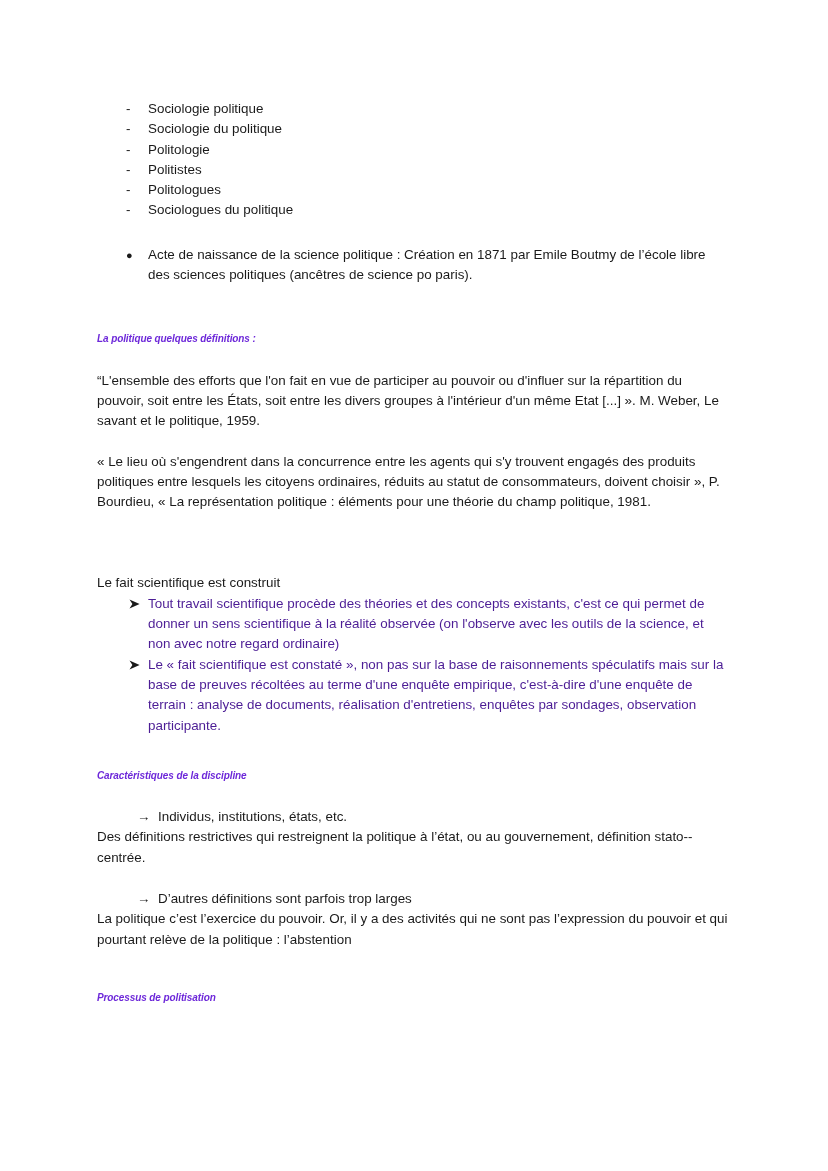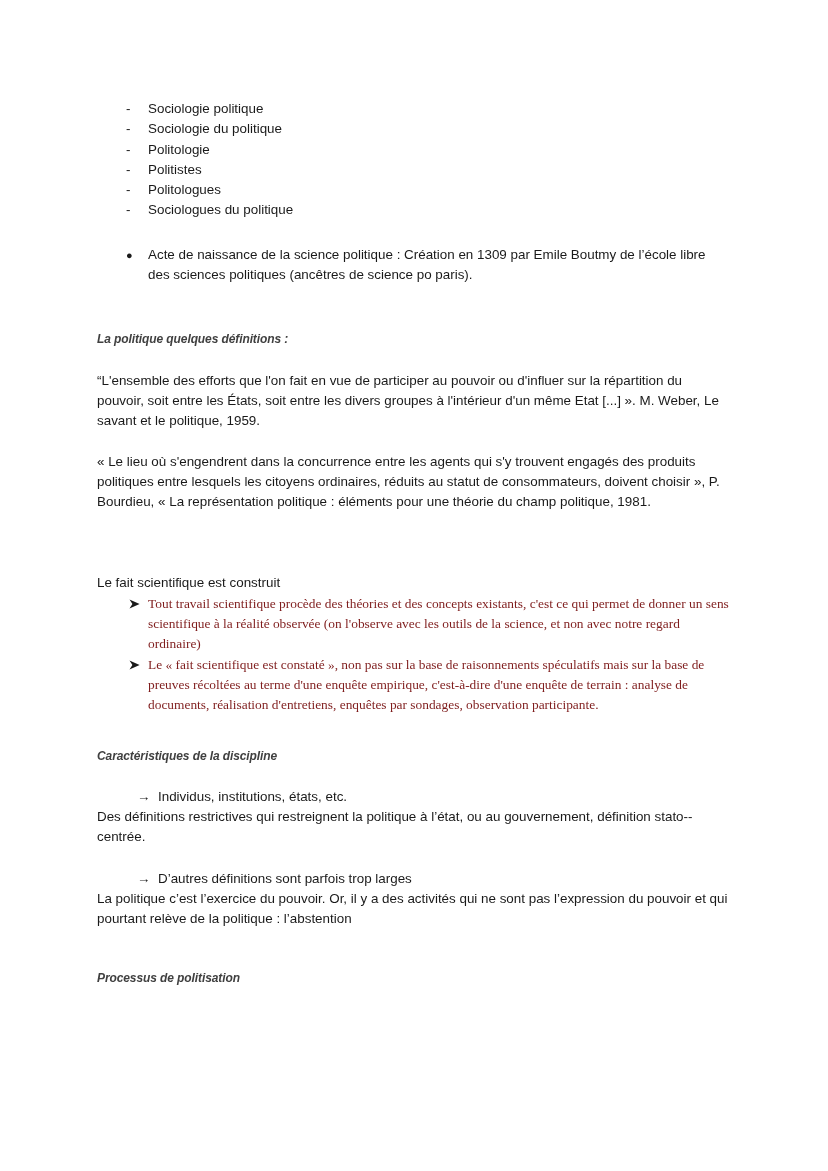--- a/index.html
+++ b/index.html
@@ -27,25 +27,25 @@
 
   
   .para {
     font-size: 13.4px;
     line-height: 20.3px;
     color: #1a1a1a;
     margin: 0;
     text-align: left;
   }
   .heading {
-    font-size: 12px;
+    font-size: 10px;
     line-height: 20.3px;
     font-weight: bold;
     font-style: italic;
-    color: #404040;
+    color: #6d28d9;
     margin: 0;
     letter-spacing: -0.1px;
   }
   .sp-20 { height: 20px; }
   .sp-21 { height: 21px; }
   .sp-24 { height: 24px; }
   .sp-30 { height: 30px; }
   .sp-38 { height: 38px; }
   .sp-44 { height: 44px; }
 
@@ -83,22 +83,21 @@
     color: #1a1a1a;
   }
 
   
   .arw-list { margin: 0; padding: 0; list-style: none; }
   .arw-item {
     position: relative;
     padding-left: 51px;
     font-size: 13.4px;
     line-height: 20.3px;
-    color: #7f1d1d;
-    font-family: Liberation Serif, serif;
+    color: #4c1d95;
   }
   .arw-item .marker {
     position: absolute;
     left: 32px;
     top: 0;
     width: 13px;
     height: 20.3px;
     line-height: 20.3px;
   }
   .arw-item .marker svg { display: block; margin-top: 5px; }
@@ -153,21 +152,21 @@
         <span>Sociologues du politique</span>
       </li>
     </ul>
 
 
     <div class="sp-24"></div>
 
     <ul class="disc-list">
       <li class="disc-item">
         <span class="marker">●</span>
-        <span>Acte de naissance de la science politique : Création en 1309 par Emile Boutmy de l’école libre des sciences politiques (ancêtres de science po paris).</span>
+        <span>Acte de naissance de la science politique : Création en 1871 par Emile Boutmy de l’école libre des sciences politiques (ancêtres de science po paris).</span>
       </li>
     </ul>
 
     <div class="sp-44"></div>
 
     <p class="heading">La politique quelques définitions :</p>
 
     <div class="sp-21"></div>
 
     <p class="para">“L'ensemble des efforts que l'on fait en vue de participer au pouvoir ou d'influer sur la répartition du pouvoir, soit entre les États, soit entre les divers groupes à l'intérieur d'un même Etat [...] ». M. Weber, Le savant et le politique, 1959.</p>

